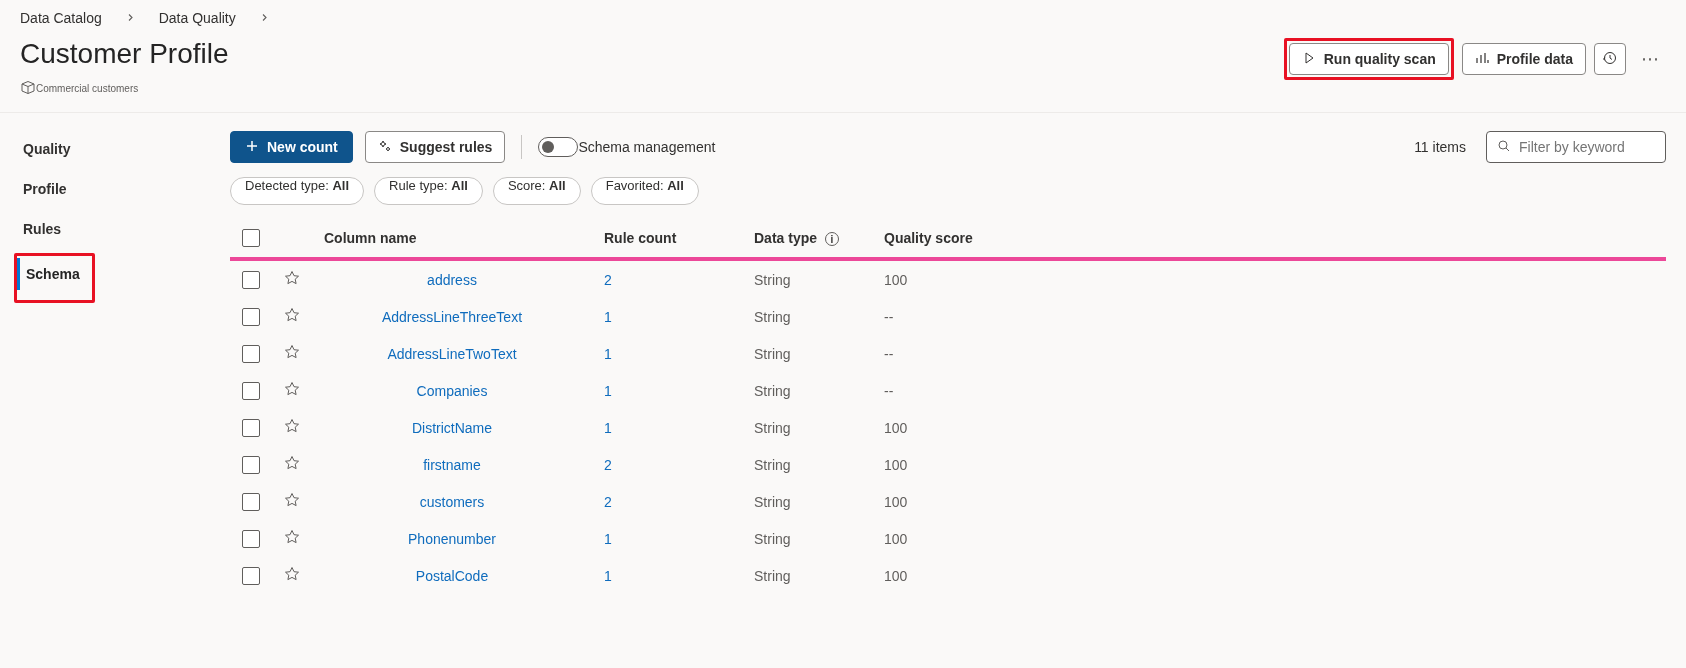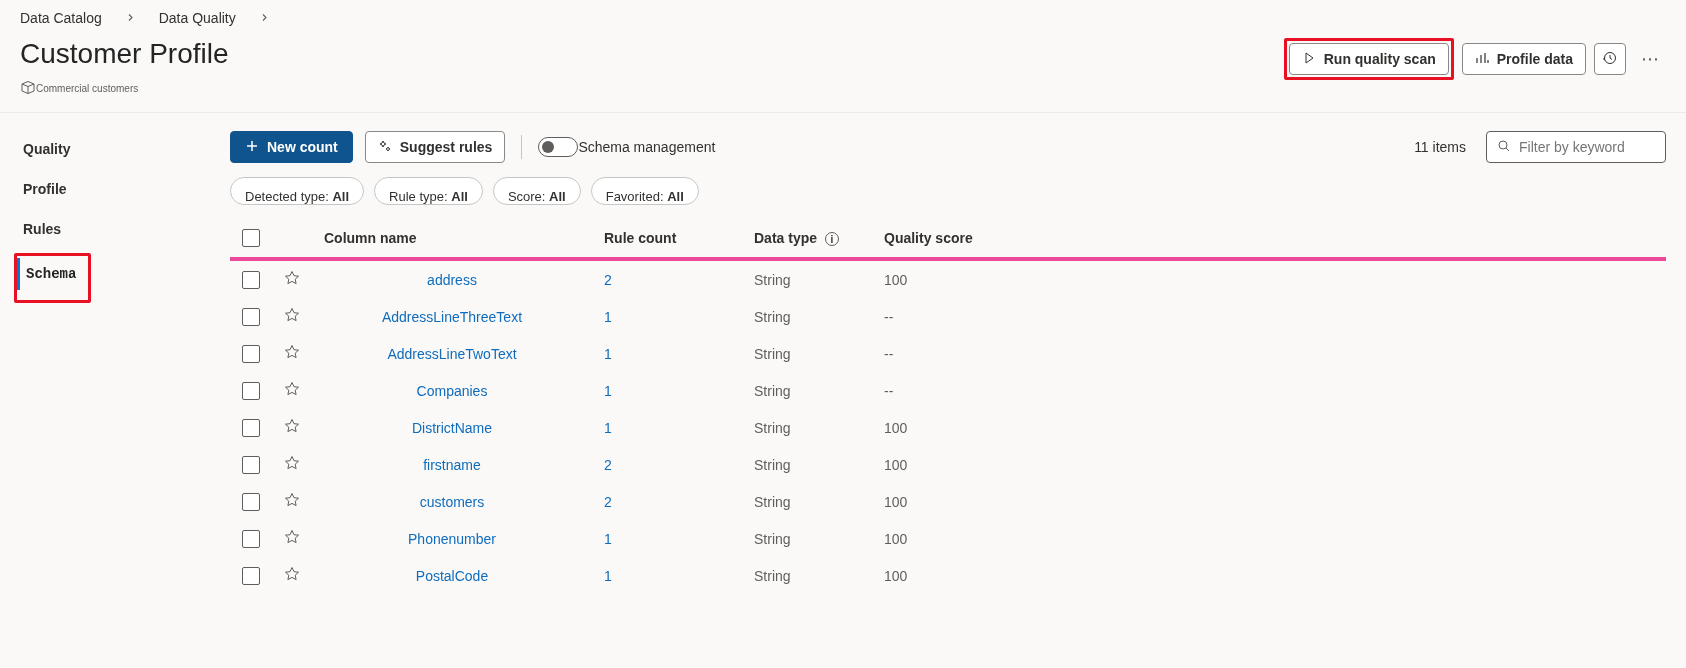--- a/index.html
+++ b/index.html
@@ -99,21 +99,20 @@
     font-size: 14px;
     font-weight: 600;
     color: #323130;
     cursor: pointer;
     border-left: 3px solid transparent;
   }
   .side-nav .nav-item.active {
     border-left: 3px solid #0078d4;
     padding-left: 6px;
     color: #242424;
-    font-family: Liberation Mono, monospace;
   }
   .highlight-red-nav {
     border: 3px solid #e81123;
     border-radius: 2px;
     display: inline-block;
     padding: 2px 6px 2px 0;
   }
   .main-content {
     flex: 1;
     padding: 18px 20px 20px 20px;
@@ -186,21 +185,21 @@
     width: 100%;
     background: transparent;
   }
   .pill-row {
     display: flex;
     gap: 10px;
     margin-bottom: 16px;
   }
   .pill {
     display: inline-flex;
-    align-items: flex-end;
+    align-items: flex-start;
     height: 28px;
     padding: 0 14px;
     border: 1px solid #c8c6c4;
     border-radius: 16px;
     background: #fff;
     font-size: 13px;
     color: #323130;
     cursor: pointer;
   }
   .pill .bold { font-weight: 600; }

